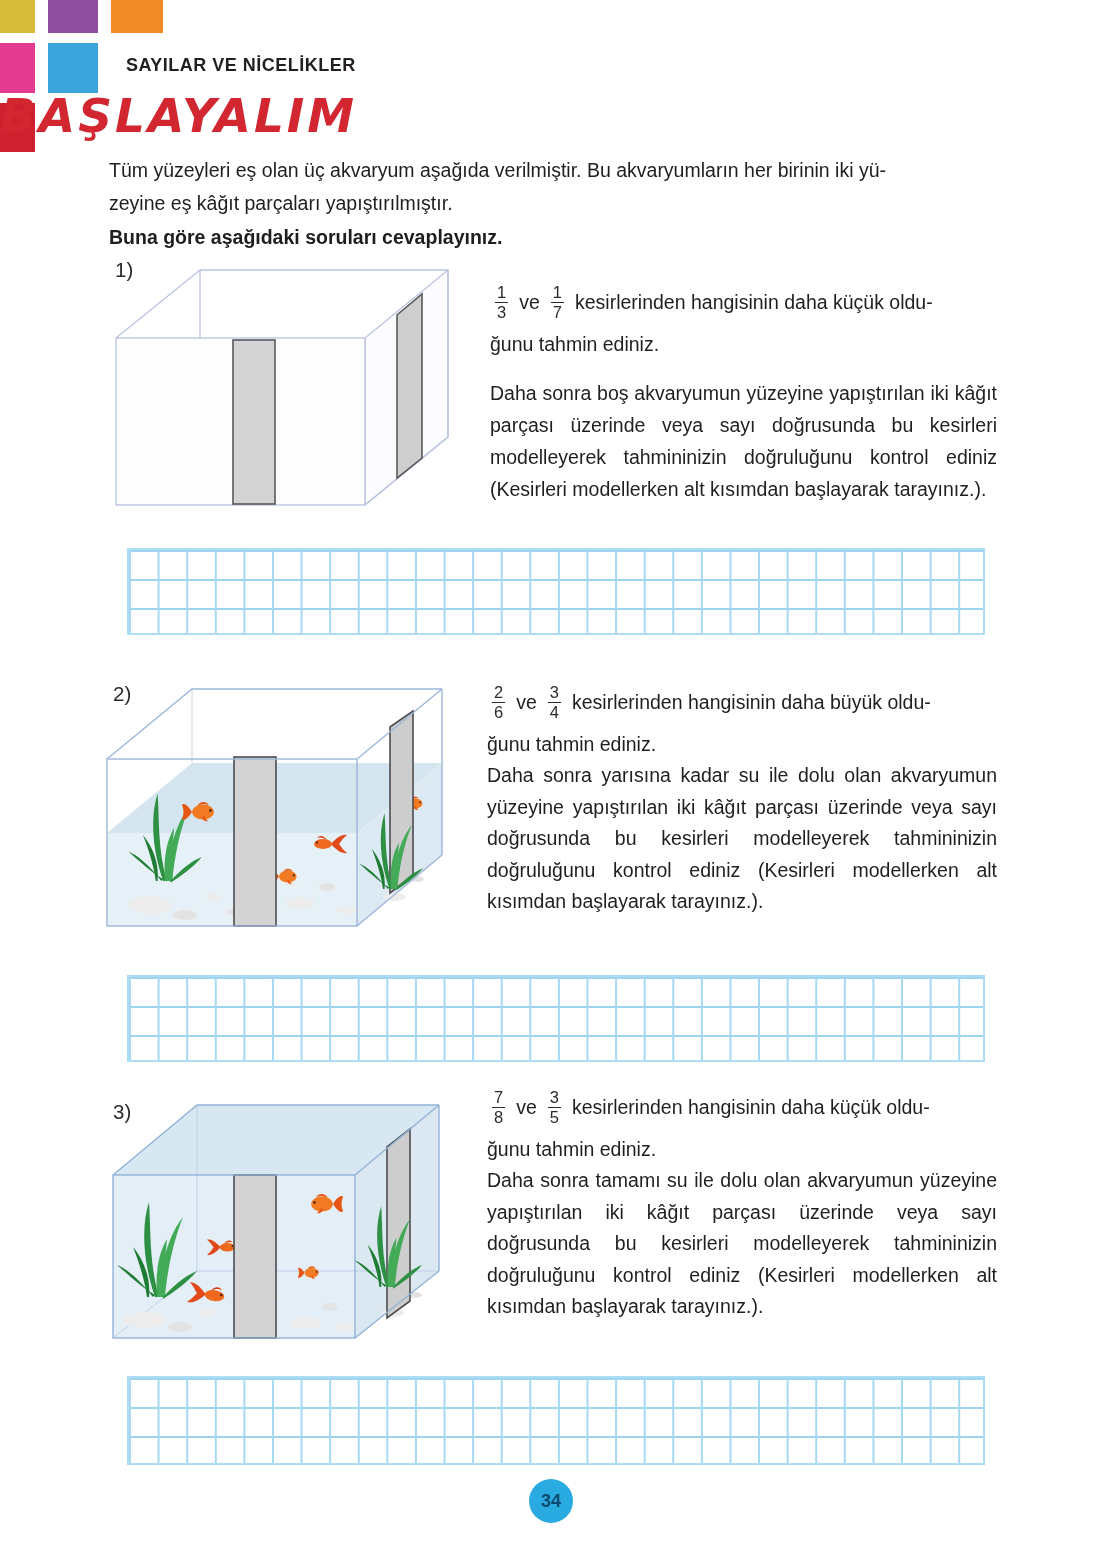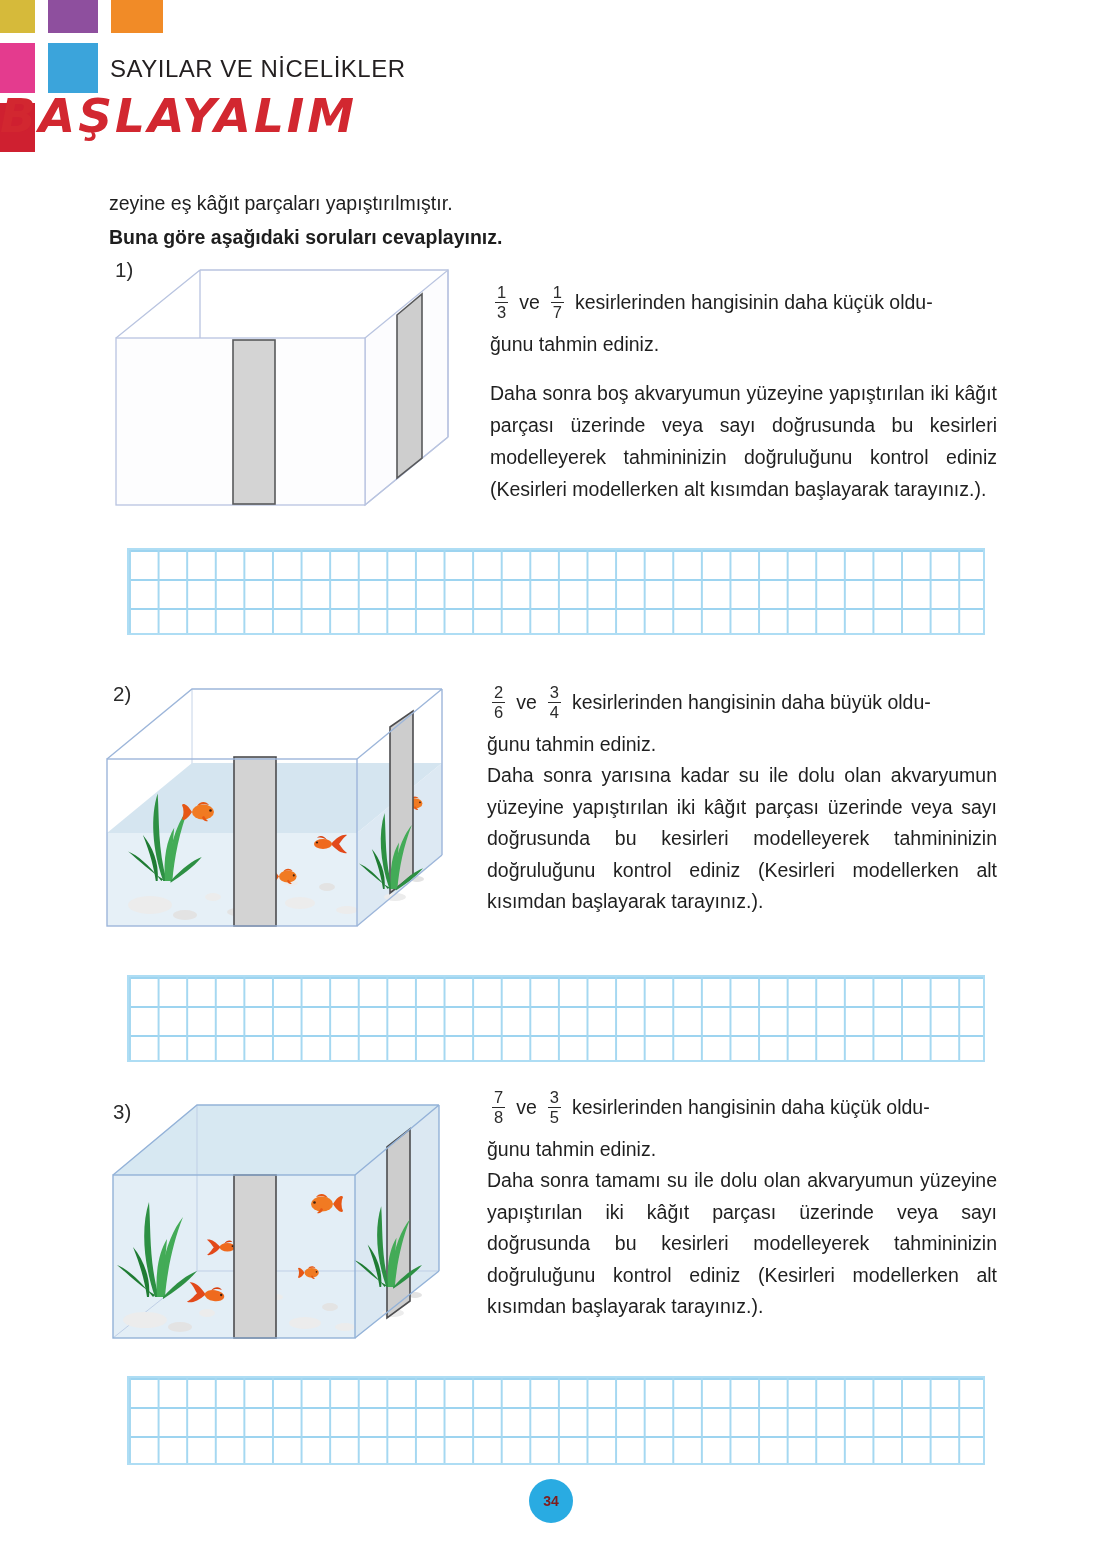--- a/index.html
+++ b/index.html
@@ -1,21 +1,21 @@
 <!DOCTYPE html>
 <html><head>
 <meta charset="utf-8">
 <style>
   html,body{margin:0;padding:0;background:#ffffff;}
   .page{
     position:relative;width:1106px;height:1560px;background:#ffffff;
     font-family:"Liberation Sans", sans-serif;color:#1e1e1e;overflow:hidden;
   }
   .sq{position:absolute;}
-  .unit-header{position:absolute;left:110px;top:55px;font-size:24px;font-weight:normal;color:#231f20;letter-spacing:.5px;}
+  .unit-header{position:absolute;left:126px;top:55px;font-size:18px;font-weight:bold;color:#231f20;letter-spacing:.5px;}
   .lesson-title{
     position:absolute;left:0;top:88px;width:100%;
     font-family:"DejaVu Sans", sans-serif;font-style:italic;font-weight:bold;
     font-size:47px;color:#d22730;letter-spacing:3px;
   }
   .intro{position:absolute;left:109px;top:154px;width:895px;font-size:19.5px;line-height:33px;}
   .intro-bold{position:absolute;left:109px;top:221px;width:895px;font-size:19.5px;line-height:33px;font-weight:bold;}
   .q-label{position:absolute;font-size:20.5px;color:#2b2b2b;}
   .aquarium{position:absolute;}
   .q-text{position:absolute;font-size:19.5px;color:#1f1f1f;}
@@ -32,21 +32,21 @@
   .answer-grid{
     position:absolute;left:127px;width:858px;
     border:2.5px solid #aeddf4;box-sizing:border-box;background-color:#ffffff;
     background-image:
       linear-gradient(to right,#a5d8f1 1.6px,transparent 1.6px),
       linear-gradient(to bottom,#9dd4f0 2.2px,transparent 2.2px);
     background-size:28.6px 100%,100% 29px;
   }
   .page-number{
     position:absolute;left:529px;top:1479px;width:44px;height:44px;border-radius:50%;
-    background:#29abe2;color:#7f1d1d;font-size:14px;font-weight:bold;
+    background:#29abe2;color:#0c4a6e;font-size:18px;font-weight:bold;
     display:flex;align-items:center;justify-content:center;
   }
 </style>
 </head>
 <body>
 
 <svg width="0" height="0" style="position:absolute" aria-hidden="true">
   <defs>
     <g id="goldfish">
       <path d="M10,12 C5,4 1,3 0,5 C2,9 2,15 0,19 C1,21 5,20 10,12 Z" fill="#e65715"></path>
@@ -80,21 +80,21 @@
     <div class="sq" style="left:111px;top:0;width:52px;height:33px;background:#f18b27"></div>
     <div class="sq" style="left:0;top:43px;width:35px;height:50px;background:#e43b8e"></div>
     <div class="sq" style="left:48px;top:43px;width:50px;height:50px;background:#3ba4db"></div>
     <div class="sq" style="left:0;top:103px;width:35px;height:49px;background:#cf2030"></div>
   </div>
 
   <div class="unit-header">SAYILAR VE NİCELİKLER</div>
   <div class="lesson-title">BAŞLAYALIM</div>
 
   <div class="intro">
-    <br>
+    <span>Tüm yüzeyleri eş olan üç akvaryum aşağıda verilmiştir. Bu akvaryumların her birinin iki yü-</span><br>
     <span>zeyine eş kâğıt parçaları yapıştırılmıştır.</span>
   </div>
   <div class="intro-bold">Buna göre aşağıdaki soruları cevaplayınız.</div>
 
   <div class="q-label" style="left:115px;top:258px">1)</div>
 
   <svg class="aquarium" style="left:100px;top:255px" width="380" height="290" viewBox="0 0 380 290">
     <g stroke="#b9c4e0" stroke-width="1.3" fill="none">
       <polygon points="265,83 348,15 348,182 265,250" fill="#fcfcfe"></polygon>
       <path d="M100,15 H348 M100,15 V83 M16,83 L100,15 M348,15 V182"></path>

